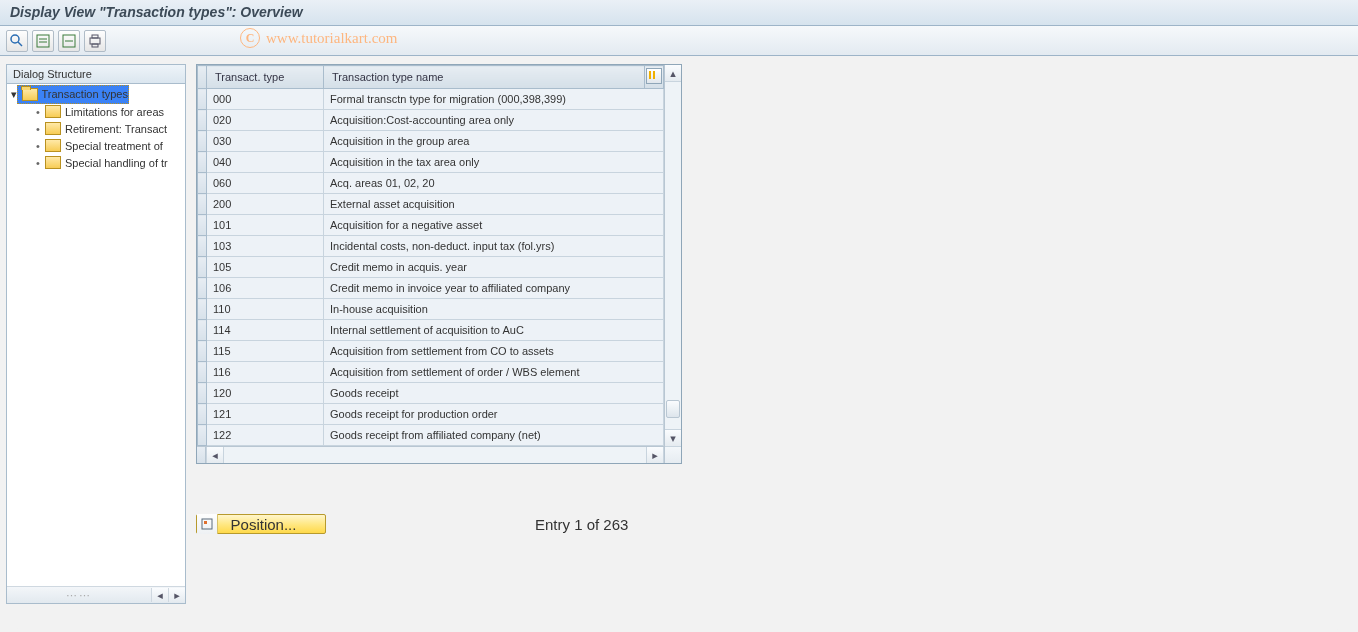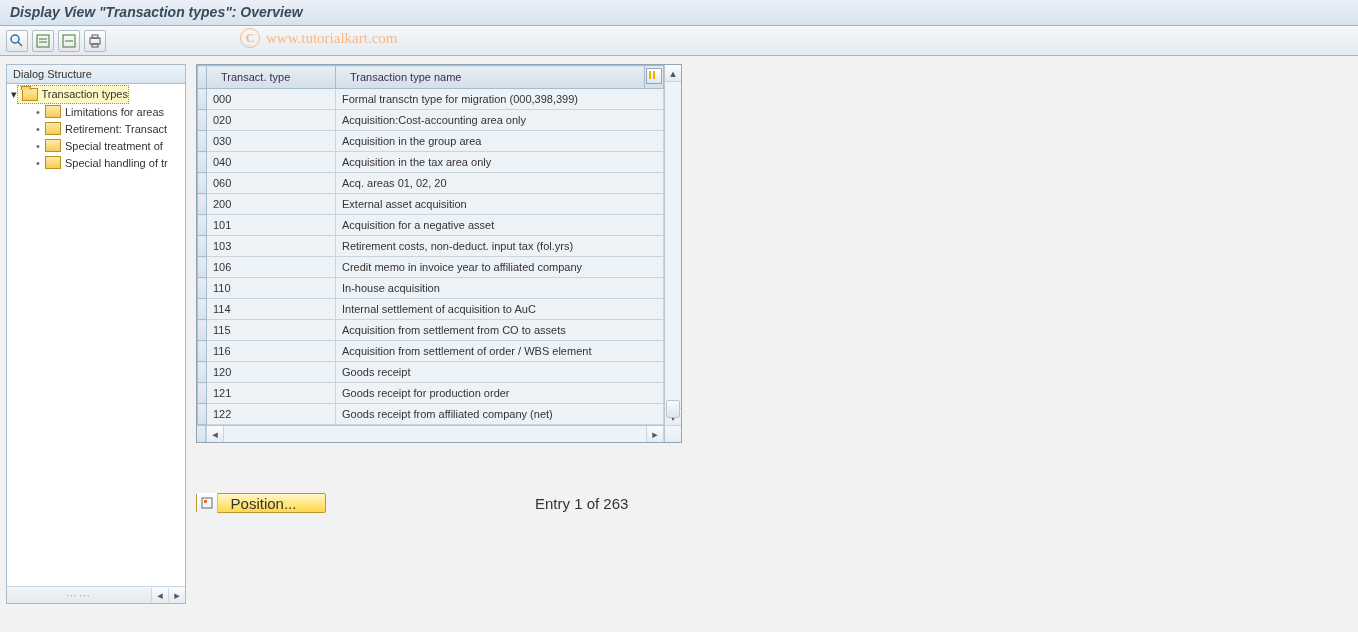--- a/index.html
+++ b/index.html
@@ -112,21 +112,21 @@
     background: linear-gradient(to bottom,#ffe9a8,#f7cc55);
     border:1px solid #b99120;
     margin: 0 4px 0 2px;
     position: relative;
   }
   .tree-item .folder.open::before{
     content:"";position:absolute;left:-2px;top:-3px;width:8px;height:3px;
     background:#f7d774;border:1px solid #b99120;border-bottom:none;
   }
   .tree-item.selected {
-    background: #fef9c3;
+    background: #3b82f6;
     border: 1px dotted #b99120;
     margin: -1px 2px 0 14px;
     padding-left: 2px;
   }
   .tree-item.child { padding-left: 26px; }
   .tree-item .label { overflow: hidden; text-overflow: clip;}
   
   .sidebar-scroll {
     height:16px;
     border-top:1px solid #cfd8e0;
@@ -158,21 +158,21 @@
   table.trans-table {
     border-collapse: collapse;
     width: 100%;
     background: #edf2f7;
     font-size: 11px;
   }
   table.trans-table th {
     background: linear-gradient(to bottom,#e7edf3,#d4dfe8);
     border: 1px solid #a9bccc;
     text-align: left;
-    padding: 3px 14px;
+    padding: 3px 8px;
     font-weight: normal;
     color: #334;
     height: 16px;
   }
   table.trans-table td {
     border: 1px solid #c8d4de;
     padding: 2px 6px;
     height: 16px;
     background: #edf2f7;
   }
@@ -395,21 +395,26 @@
                 <td colspan="2">External asset acquisition</td>
               </tr>
               <tr>
                 <td class="rowhead"></td>
                 <td>101</td>
                 <td colspan="2">Acquisition for a negative asset</td>
               </tr>
               <tr>
                 <td class="rowhead"></td>
                 <td>103</td>
-                <td colspan="2">Retirement costs, non-deduct. input tax (fol.yrs)</td>
+                <td colspan="2">Incidental costs, non-deduct. input tax (fol.yrs)</td>
+              </tr>
+              <tr>
+                <td class="rowhead"></td>
+                <td>105</td>
+                <td colspan="2">Credit memo in acquis. year</td>
               </tr>
               <tr>
                 <td class="rowhead"></td>
                 <td>106</td>
                 <td colspan="2">Credit memo in invoice year to affiliated company</td>
               </tr>
               <tr>
                 <td class="rowhead"></td>
                 <td>110</td>
                 <td colspan="2">In-house acquisition</td>

